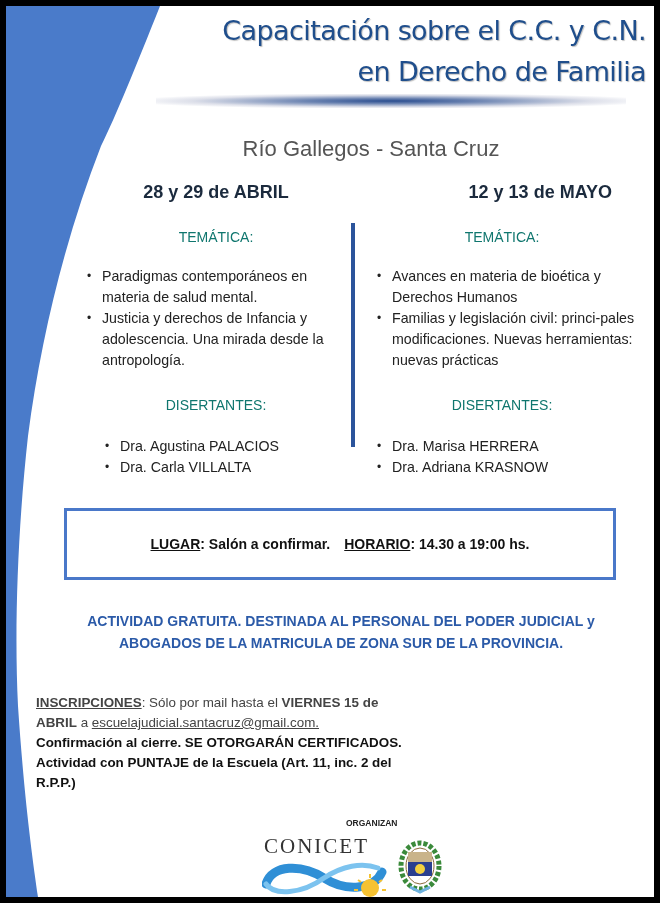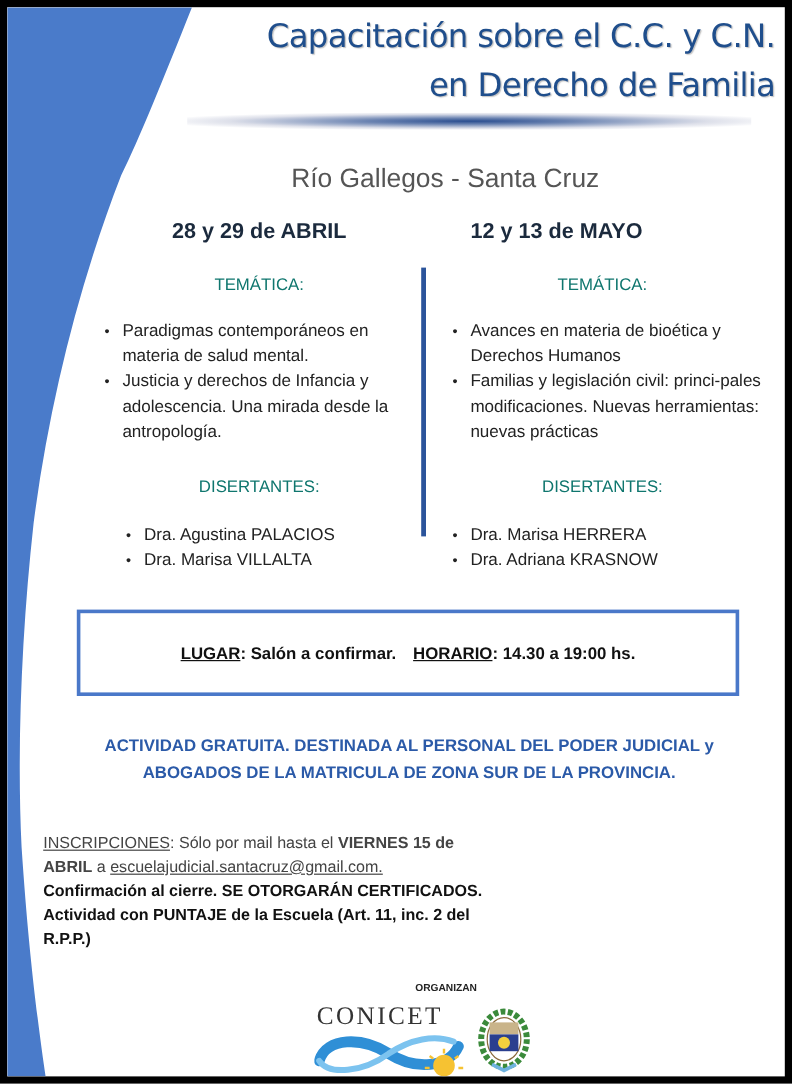--- a/index.html
+++ b/index.html
@@ -22,21 +22,21 @@
     .shadow-bar {
       left: 150px; top: 88px; width: 470px; height: 14px;
       background: radial-gradient(ellipse at center, #2a4d8f 0%, rgba(42,77,143,0.7) 25%, rgba(120,130,170,0.25) 60%, rgba(255,255,255,0) 80%);
     }
     .city {
       left: 200px; width: 330px; top: 130px; text-align: center;
       color: #555; font-size: 22px;
     }
     .date { top: 176px; color: #1b2a3d; font-weight: bold; font-size: 18px; }
     .date.left { left: 100px; width: 220px; text-align: center; }
-    .date.right { left: 386px; width: 220px; text-align: left; }
+    .date.right { left: 386px; width: 220px; text-align: right; }
     .section-head { color: #0f766e; font-weight: normal; font-size: 14px; text-align: center; }
     .divider { left: 345px; top: 217px; width: 4px; height: 224px; background: #2b549b; }
     ul.blist { margin: 0; padding: 0; list-style: none; }
     ul.blist li {
       position: relative; padding-left: 17px; font-size: 14.2px; line-height: 21px; color: #222;
     }
     ul.blist li::before {
       content: "\2022"; position: absolute; left: 2px; top: 0; font-size: 12px; color: #222;
     }
     .info-box {
@@ -91,21 +91,21 @@
   <div class="abs divider"></div>
 
   <div class="abs section-head" style="left:100px; width:220px; top:223px;">TEMÁTICA:</div>
   <ul class="abs blist" style="left:79px; width:260px; top:260px;">
     <li>Paradigmas contemporáneos en materia de salud mental.</li>
     <li>Justicia y derechos de Infancia y adolescencia. Una mirada desde la antropología.</li>
   </ul>
   <div class="abs section-head" style="left:100px; width:220px; top:391px;">DISERTANTES:</div>
   <ul class="abs blist" style="left:97px; width:260px; top:430px;">
     <li>Dra. Agustina PALACIOS</li>
-    <li>Dra. Marisa VILLALTA</li>
+    <li>Dra. Carla VILLALTA</li>
   </ul>
 
   <div class="abs section-head" style="left:386px; width:220px; top:223px;">TEMÁTICA:</div>
   <ul class="abs blist" style="left:369px; width:262px; top:260px;">
     <li>Avances en materia de bioética y Derechos Humanos</li>
     <li>Familias y legislación civil: princi-pales modificaciones. Nuevas herramientas: nuevas prácticas</li>
   </ul>
   <div class="abs section-head" style="left:386px; width:220px; top:391px;">DISERTANTES:</div>
   <ul class="abs blist" style="left:369px; width:262px; top:430px;">
     <li>Dra. Marisa HERRERA</li>
@@ -120,21 +120,21 @@
       <span>: 14.30 a 19:00 hs.</span>
   </div>
 
   <div class="abs notice">
     <div>ACTIVIDAD GRATUITA. DESTINADA AL PERSONAL DEL PODER JUDICIAL y</div>
     <div>ABOGADOS DE LA MATRICULA DE ZONA SUR DE LA PROVINCIA.</div>
   </div>
 
   <div class="abs insc">
     <div class="gray">
-      <span class="u" style="font-weight:normal;">INSCRIPCIONES</span><span>: Sólo por mail hasta el </span><b>VIERNES 15 de ABRIL</b><span> a </span><span class="u">escuelajudicial.santacruz@gmail.com.</span>
+      <span class="u" style="font-weight:bold;">INSCRIPCIONES</span><span>: Sólo por mail hasta el </span><b>VIERNES 15 de ABRIL</b><span> a </span><span class="u">escuelajudicial.santacruz@gmail.com.</span>
     </div>
     <div><b>Confirmación al cierre. SE OTORGARÁN CERTIFICADOS.</b></div>
     <div><b>Actividad con PUNTAJE de la Escuela (Art. 11, inc. 2 del R.P.P.)</b></div>
   </div>
 
   <div class="abs org-label">ORGANIZAN</div>
 
   <div class="abs conicet-text">CONICET</div>
   <svg class="abs" style="left:256px; top:850px;" width="130" height="41" viewBox="0 0 130 41">
     <path d="M4,28 C10,8 40,8 62,22 C84,36 112,34 120,16" stroke="#2f8fd6" stroke-width="9" fill="none" stroke-linecap="round"></path>

